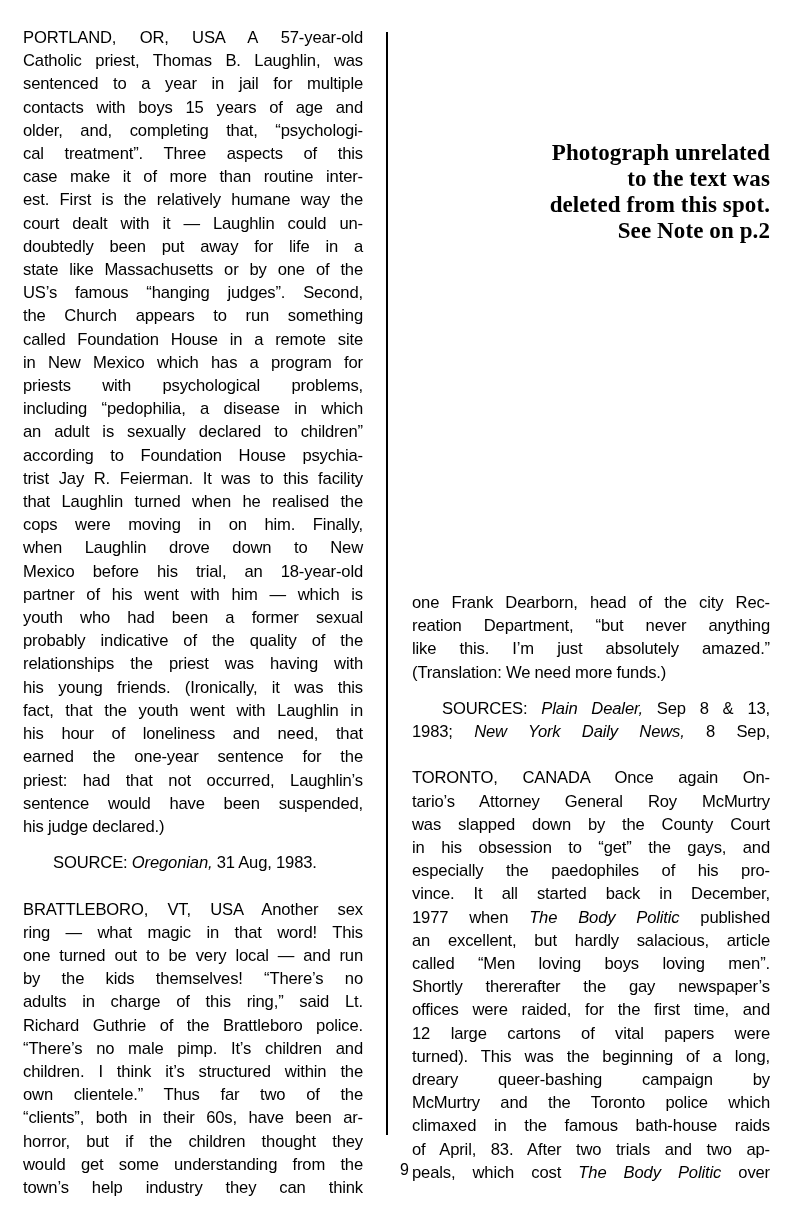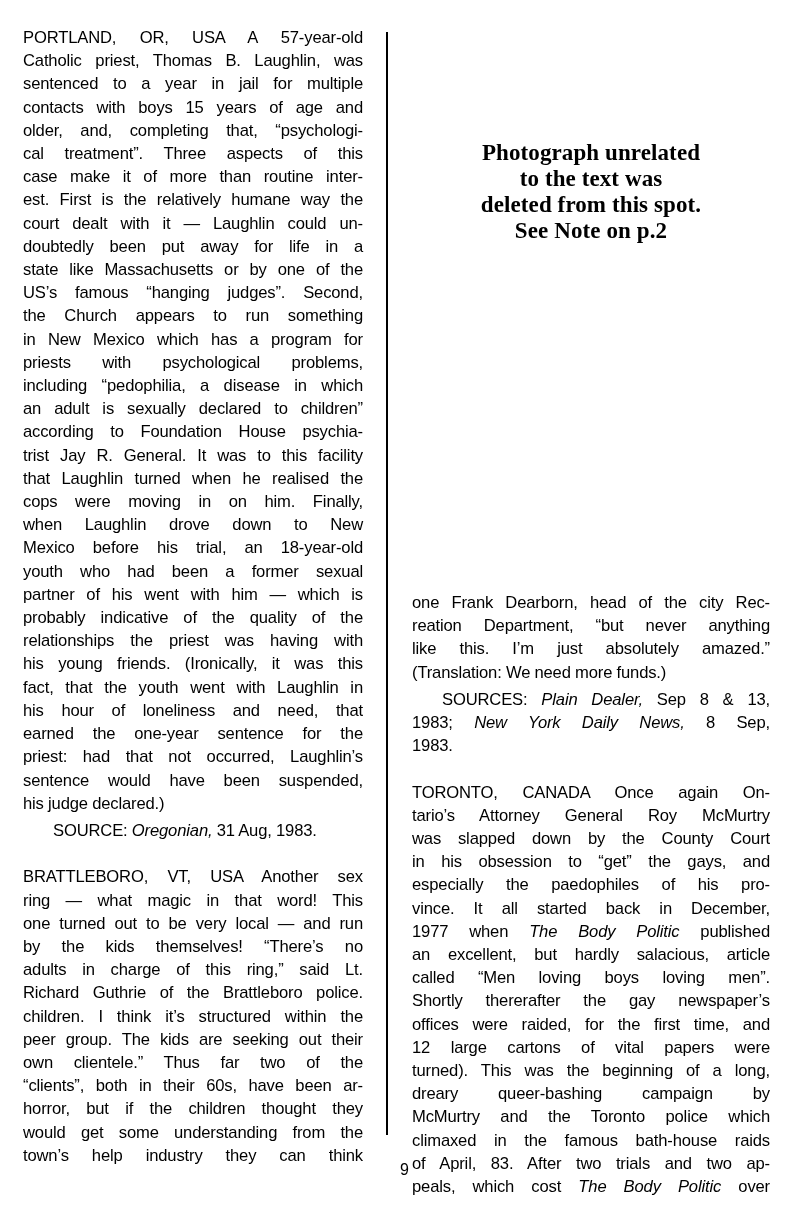--- a/index.html
+++ b/index.html
@@ -53,42 +53,42 @@
   .col-right {
     left: 412px;
     width: 358px;
   }
 
   .para {
     margin: 0;
     text-align: justify;
   }
   .para + .para {
-    margin-top: 4px;
+    margin-top: 13px;
   }
   .para.gap {
     margin-top: 23.2px;
   }
   .indent-last {
     display: block;
     text-indent: 30px;
     text-align: left;
   }
 
   em, .ital {
     font-style: italic;
   }
 
   
   .photo-notice {
     position: absolute;
     left: 412px;
     top: 140px;
     width: 358px;
-    text-align: center;
+    text-align: right;
     font-family: "Liberation Serif", "DejaVu Serif", serif;
     font-weight: bold;
     font-size: 23px;
     line-height: 26px;
     letter-spacing: 0.1px;
   }
   .photo-notice .line {
     display: block;
     white-space: nowrap;
   }
@@ -132,32 +132,33 @@
       <span class="jline">contacts with boys 15 years of age and</span>
       <span class="jline">older, and, completing that, “psychologi-</span>
       <span class="jline">cal treatment”. Three aspects of this</span>
       <span class="jline">case make it of more than routine inter-</span>
       <span class="jline">est. First is the relatively humane way the</span>
       <span class="jline">court dealt with it — Laughlin could un-</span>
       <span class="jline">doubtedly been put away for life in a</span>
       <span class="jline">state like Massachusetts or by one of the</span>
       <span class="jline">US’s famous “hanging judges”. Second,</span>
       <span class="jline">the Church appears to run something</span>
+      <span class="jline">called Foundation House in a remote site</span>
       <span class="jline">in New Mexico which has a program for</span>
       <span class="jline">priests with psychological problems,</span>
       <span class="jline">including “pedophilia, a disease in which</span>
       <span class="jline">an adult is sexually declared to children”</span>
       <span class="jline">according to Foundation House psychia-</span>
-      <span class="jline">trist Jay R. General. It was to this facility</span>
+      <span class="jline">trist Jay R. Feierman. It was to this facility</span>
       <span class="jline">that Laughlin turned when he realised the</span>
       <span class="jline">cops were moving in on him. Finally,</span>
       <span class="jline">when Laughlin drove down to New</span>
       <span class="jline">Mexico before his trial, an 18-year-old</span>
+      <span class="jline">partner of his went with him — which is</span>
       <span class="jline">youth who had been a former sexual</span>
-      <span class="jline">partner of his went with him — which is</span>
       <span class="jline">probably indicative of the quality of the</span>
       <span class="jline">relationships the priest was having with</span>
       <span class="jline">his young friends. (Ironically, it was this</span>
       <span class="jline">fact, that the youth went with Laughlin in</span>
       <span class="jline">his hour of loneliness and need, that</span>
       <span class="jline">earned the one-year sentence for the</span>
       <span class="jline">priest: had that not occurred, Laughlin’s</span>
       <span class="jline">sentence would have been suspended,</span>
       <span class="jline flush">his judge declared.)</span>
     </div>
@@ -168,22 +169,22 @@
       </span>
     </div>
 
     <div class="para gap">
       <span class="jline">BRATTLEBORO, VT, USA Another sex</span>
       <span class="jline">ring — what magic in that word! This</span>
       <span class="jline">one turned out to be very local — and run</span>
       <span class="jline">by the kids themselves! “There’s no</span>
       <span class="jline">adults in charge of this ring,” said Lt.</span>
       <span class="jline">Richard Guthrie of the Brattleboro police.</span>
+      <span class="jline">“There’s no male pimp. It’s children and</span>
       <span class="jline">children. I think it’s structured within the</span>
-      <span class="jline">peer group. The kids are seeking out their</span>
       <span class="jline">own clientele.” Thus far two of the</span>
       <span class="jline">“clients”, both in their 60s, have been ar-</span>
       <span class="jline">horror, but if the children thought they</span>
       <span class="jline">would get some understanding from the</span>
       <span class="jline">town’s help industry they can think</span>
 
     </div>
 
   </div>
 
@@ -199,21 +200,20 @@
     <div class="para">
       <span class="jline">one Frank Dearborn, head of the city Rec-</span>
       <span class="jline">reation Department, “but never anything</span>
       <span class="jline">like this. I’m just absolutely amazed.”</span>
       <span class="jline flush">(Translation: We need more funds.)</span>
     </div>
 
     <div class="para">
       <span class="jline"><span style="display:inline-block;width:30px;"></span><span>SOURCES:</span>&nbsp;<em>Plain Dealer,</em><span> Sep 8 &amp; 13,</span></span>
       <span class="jline"><span>1983; </span><em>New York Daily News,</em><span> 8 Sep,</span></span>
-      <span class="jline flush">1983.</span>
     </div>
 
     <div class="para gap">
       <span class="jline">TORONTO, CANADA Once again On-</span>
       <span class="jline">tario’s Attorney General Roy McMurtry</span>
       <span class="jline">was slapped down by the County Court</span>
       <span class="jline">in his obsession to “get” the gays, and</span>
       <span class="jline">especially the paedophiles of his pro-</span>
       <span class="jline">vince. It all started back in December,</span>
       <span class="jline"><span>1977 when </span><em>The Body Politic</em><span> published</span></span>

